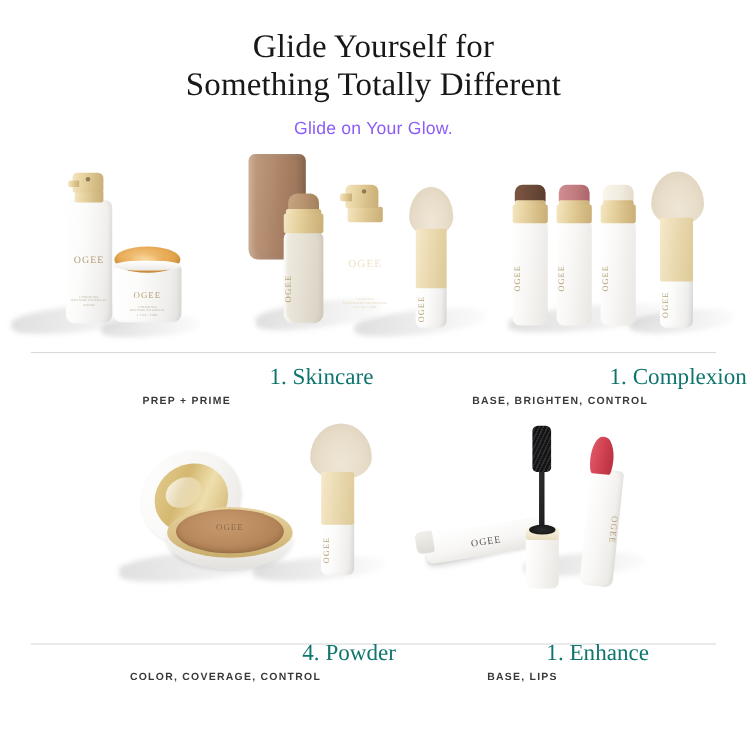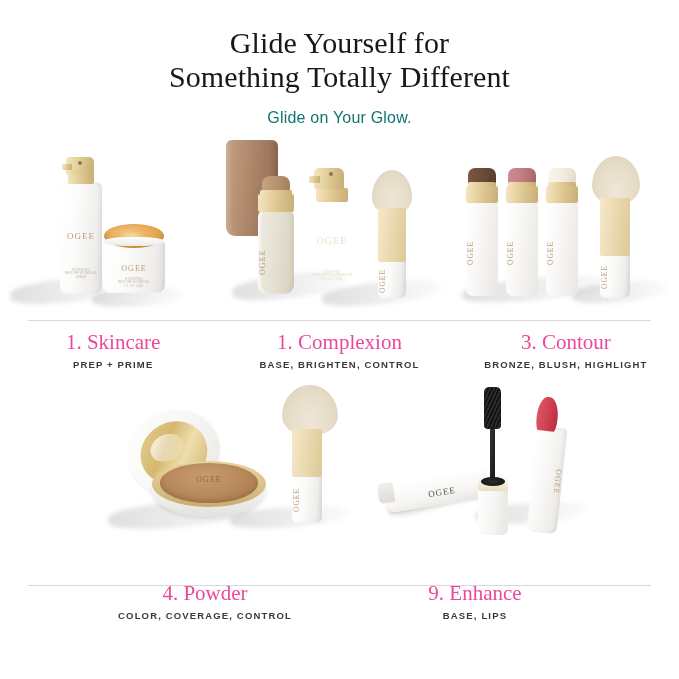--- a/index.html
+++ b/index.html
@@ -20,21 +20,21 @@
     line-height:34px;
     color:#19171a;
     letter-spacing:0.1px;
     font-weight:400;
   }
   .title .l2{display:block;}
   .subtitle{
     margin-top:15px;
     font-family:"Liberation Sans", sans-serif;
     font-size:16px;
-    color:#0f766e;
+    color:#8b5cf6;
     font-weight:400;
     letter-spacing:0.2px;
   }
 
   
   .row{position:relative;}
   .row1{height:175px;margin-top:13px;}
   .row2{height:172px;}
   .stage{position:relative;width:100%;height:100%;}
 
@@ -45,23 +45,24 @@
   .divider.d1{top:320px;}
   .divider.d2{top:585px;}
 
   .labels{position:absolute;left:0;width:679px;display:flex;}
   .labels.r1{top:329px;}
   .labels.r2{top:580px;}
   .cell{flex:1 1 0;text-align:center;}
   .cell .step{
     font-family:"Liberation Serif", serif;
     font-size:21px;
-    color:#ec4899;
+    color:#0f766e;
     line-height:26px;
     font-weight:400;
+    text-align:right;
   }
   .cell .sub{
     margin-top:4px;
     font-size:9.5px;
     letter-spacing:1.15px;
     color:#3a383b;
     font-weight:700;
   }
   .labels.r2 .cell{flex:0 0 auto;}
   .labels.r2 .c4{width:310px;margin-left:50px;}
@@ -387,24 +388,20 @@
 
   <div class="labels r1">
     <div class="cell">
       <div class="step">1. Skincare</div>
       <div class="sub">PREP + PRIME</div>
     </div>
     <div class="cell">
       <div class="step">1. Complexion</div>
       <div class="sub">BASE, BRIGHTEN, CONTROL</div>
     </div>
-    <div class="cell">
-      <div class="step">3. Contour</div>
-      <div class="sub">BRONZE, BLUSH, HIGHLIGHT</div>
-    </div>
   </div>
 
   <div class="row row2" style="margin-top:60px;">
     <div class="stage">
 
       <div class="prod g4">
         <div class="shadow sh-a"></div>
         <div class="shadow sh-b"></div>
 
         <div class="lid"></div>
@@ -443,18 +440,18 @@
   </div>
 
   <div class="divider d2"></div>
 
   <div class="labels r2">
     <div class="cell c4">
       <div class="step">4. Powder</div>
       <div class="sub">COLOR, COVERAGE, CONTROL</div>
     </div>
     <div class="cell c5">
-      <div class="step">9. Enhance</div>
+      <div class="step">1. Enhance</div>
       <div class="sub">BASE, LIPS</div>
     </div>
   </div>
 
 </div>
 
 </body></html>

